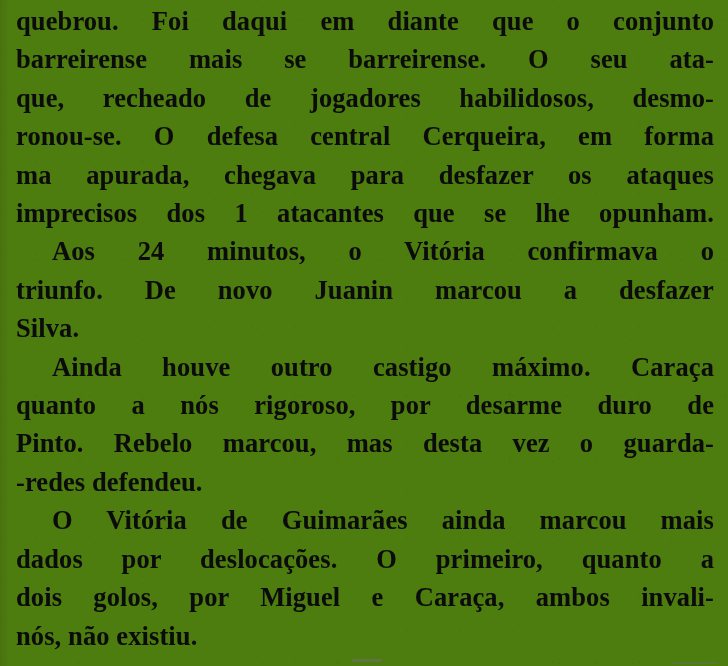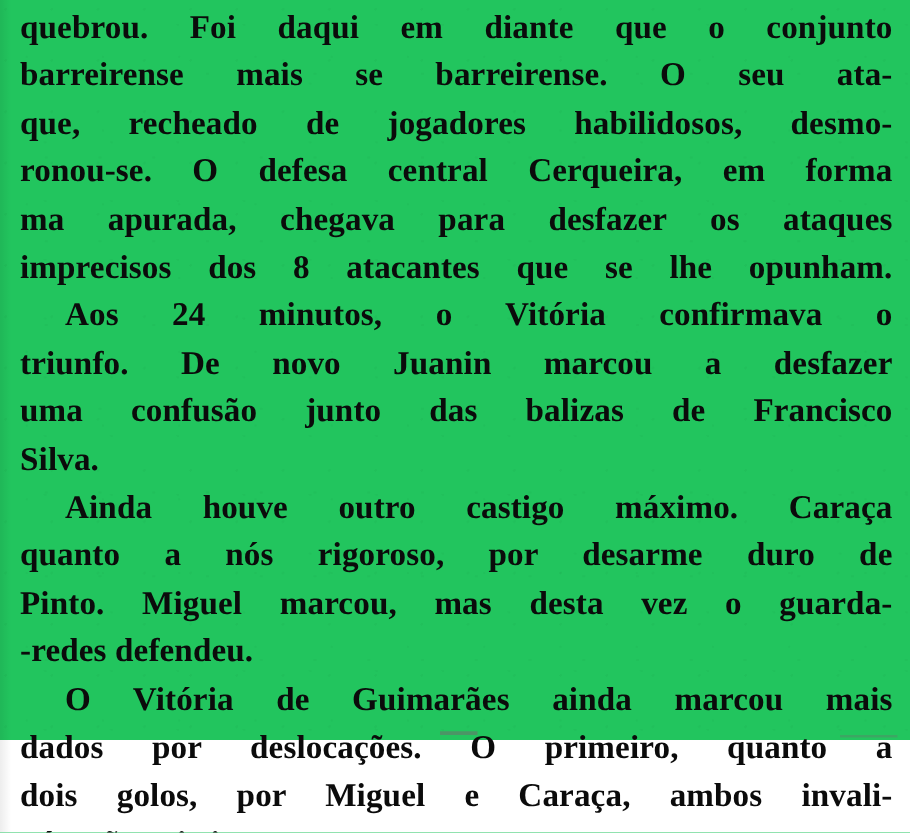--- a/index.html
+++ b/index.html
@@ -9,22 +9,22 @@
   body {
     width: 728px;
     height: 666px;
     background: #ffffff;
     font-family: "Liberation Serif", serif;
     overflow: hidden;
   }
   #scan {
     position: relative;
     width: 728px;
-    height: 592px;
-    background: #22c55e;
+    height: 666px;
+    background: #4d7c0f;
     box-sizing: border-box;
     padding: 2px 14px 0 16px;
   }
   
   #scan::before {
     content: "";
     position: absolute;
     inset: 0;
     pointer-events: none;
     background:
@@ -100,34 +100,33 @@
 <div id="scan">
 
   <div class="col">
 
     <p class="para">
       <span class="line just">quebrou. Foi daqui em diante que o conjunto</span>
       <span class="line just">barreirense mais se barreirense. O seu ata-</span>
       <span class="line just">que, recheado de jogadores habilidosos, desmo-</span>
       <span class="line just">ronou-se. O defesa central Cerqueira, em forma</span>
       <span class="line just">ma apurada, chegava para desfazer os ataques</span>
-      <span class="line just">imprecisos dos 8 atacantes que se lhe opunham.</span>
+      <span class="line just">imprecisos dos 1 atacantes que se lhe opunham.</span>
     </p>
 
     <p class="para">
       <span class="line just indent">Aos 24 minutos, o Vitória confirmava o</span>
       <span class="line just">triunfo. De novo Juanin marcou a desfazer</span>
-      <span class="line just">uma confusão junto das balizas de Francisco</span>
       <span class="line">Silva.</span>
     </p>
 
     <p class="para">
       <span class="line just indent">Ainda houve outro castigo máximo. Caraça</span>
       <span class="line just">quanto a nós rigoroso, por desarme duro de</span>
-      <span class="line just">Pinto. Miguel marcou, mas desta vez o guarda-</span>
+      <span class="line just">Pinto. Rebelo marcou, mas desta vez o guarda-</span>
       <span class="line">-redes defendeu.</span>
     </p>
 
     <p class="para">
       <span class="line just indent">O Vitória de Guimarães ainda marcou mais</span>
       <span class="line just">dados por deslocações. O primeiro, quanto a</span>
       <span class="line just">dois golos, por Miguel e Caraça, ambos invali-</span>
       <span class="line">nós, não existiu.</span>
     </p>
 

